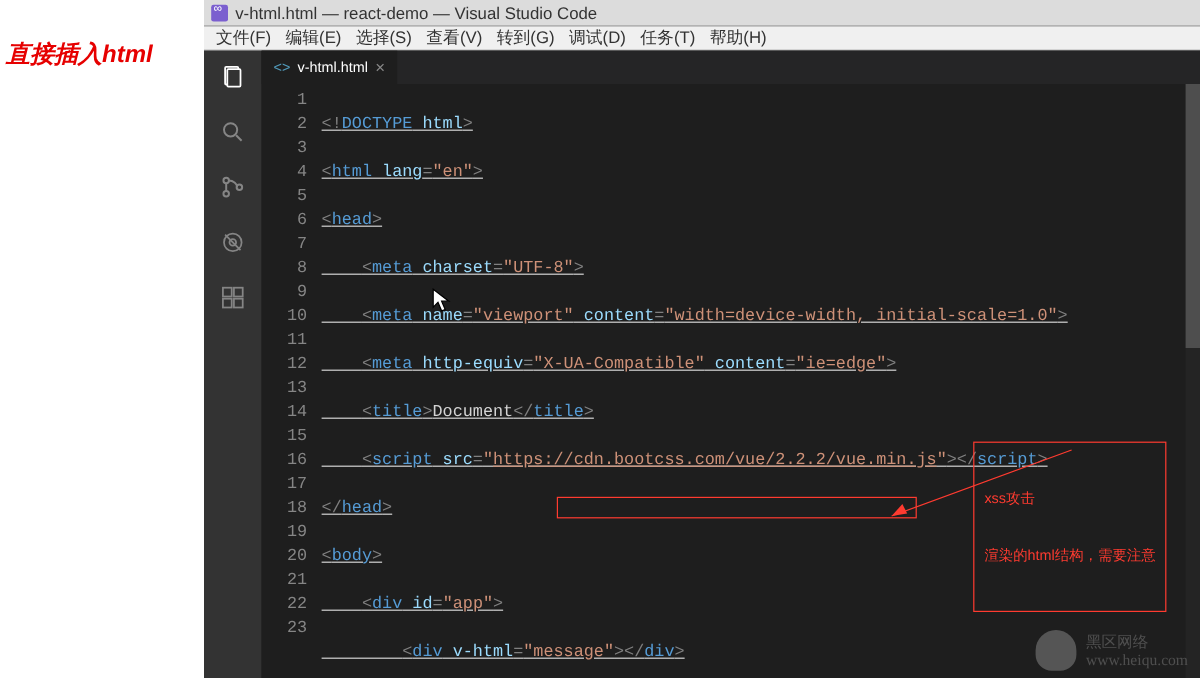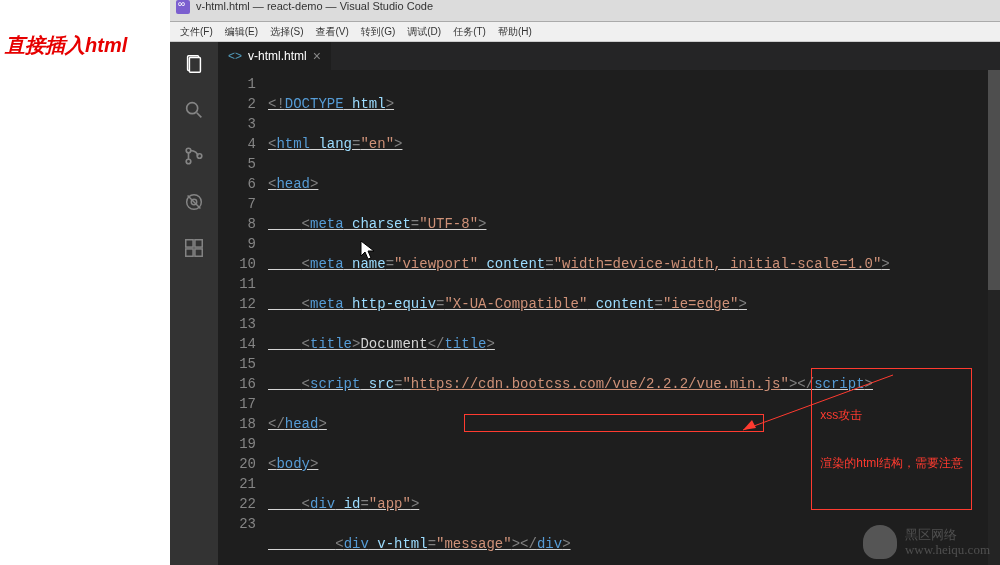--- a/index.html
+++ b/index.html
@@ -1,22 +1,22 @@
 <!DOCTYPE html>
 <html><head>
 <meta charset="utf-8">
 <style>
 * { margin: 0; padding: 0; box-sizing: border-box; }
 body { font-family: "Microsoft YaHei", Arial, sans-serif; background: #fff; width: 1000px; height: 565px; overflow: hidden; position: relative; }
 .external-label { position: absolute; top: 32px; left: 5px; color: #e60000; font-size: 20px; font-weight: bold; font-style: italic; }
 .vscode-window { position: absolute; left: 170px; top: 0; width: 830px; height: 565px; background: #1e1e1e; display: flex; flex-direction: column; }
-.titlebar { height: 22px; background: #dcdcdc; border-bottom: 1px solid #aaa; display: flex; align-items: flex-start; padding: 0 6px; font-size: 11px; color: #333; }
+.titlebar { height: 22px; background: #dcdcdc; border-bottom: 1px solid #aaa; display: flex; align-items: center; padding: 0 6px; font-size: 14px; color: #333; }
 .titlebar-icon { width: 14px; height: 14px; background: #7b5fcf; margin-right: 6px; border-radius: 2px; position: relative; }
 .titlebar-icon::after { content: "∞"; color: #fff; font-size: 10px; position: absolute; top: -2px; left: 2px; }
-.menubar { height: 20px; background: #f0f0f0; border-bottom: 1px solid #ccc; display: flex; align-items: center; padding: 0 4px; font-size: 10px; color: #333; }
+.menubar { height: 20px; background: #f0f0f0; border-bottom: 1px solid #ccc; display: flex; align-items: center; padding: 0 4px; font-size: 14px; color: #333; }
 .menubar span { padding: 0 6px; cursor: default; }
 .main-area { flex: 1; display: flex; overflow: hidden; }
 .activitybar { width: 48px; background: #333333; display: flex; flex-direction: column; align-items: center; padding-top: 8px; gap: 18px; }
 .activitybar .ab-icon { width: 28px; height: 28px; display: flex; align-items: center; justify-content: center; color: #858585; cursor: pointer; }
 .activitybar .ab-icon.active { color: #fff; }
 .editor-area { flex: 1; display: flex; flex-direction: column; background: #1e1e1e; }
 .tabbar { height: 28px; background: #252526; display: flex; align-items: center; }
 .tab { height: 28px; background: #1e1e1e; color: #fff; display: flex; align-items: center; padding: 0 10px; font-size: 12px; gap: 6px; }
 .tab .close { color: #888; font-size: 14px; }
 .code-area { flex: 1; display: flex; font-family: Consolas, "Courier New", monospace; font-size: 14px; line-height: 20px; position: relative; overflow: hidden; }

